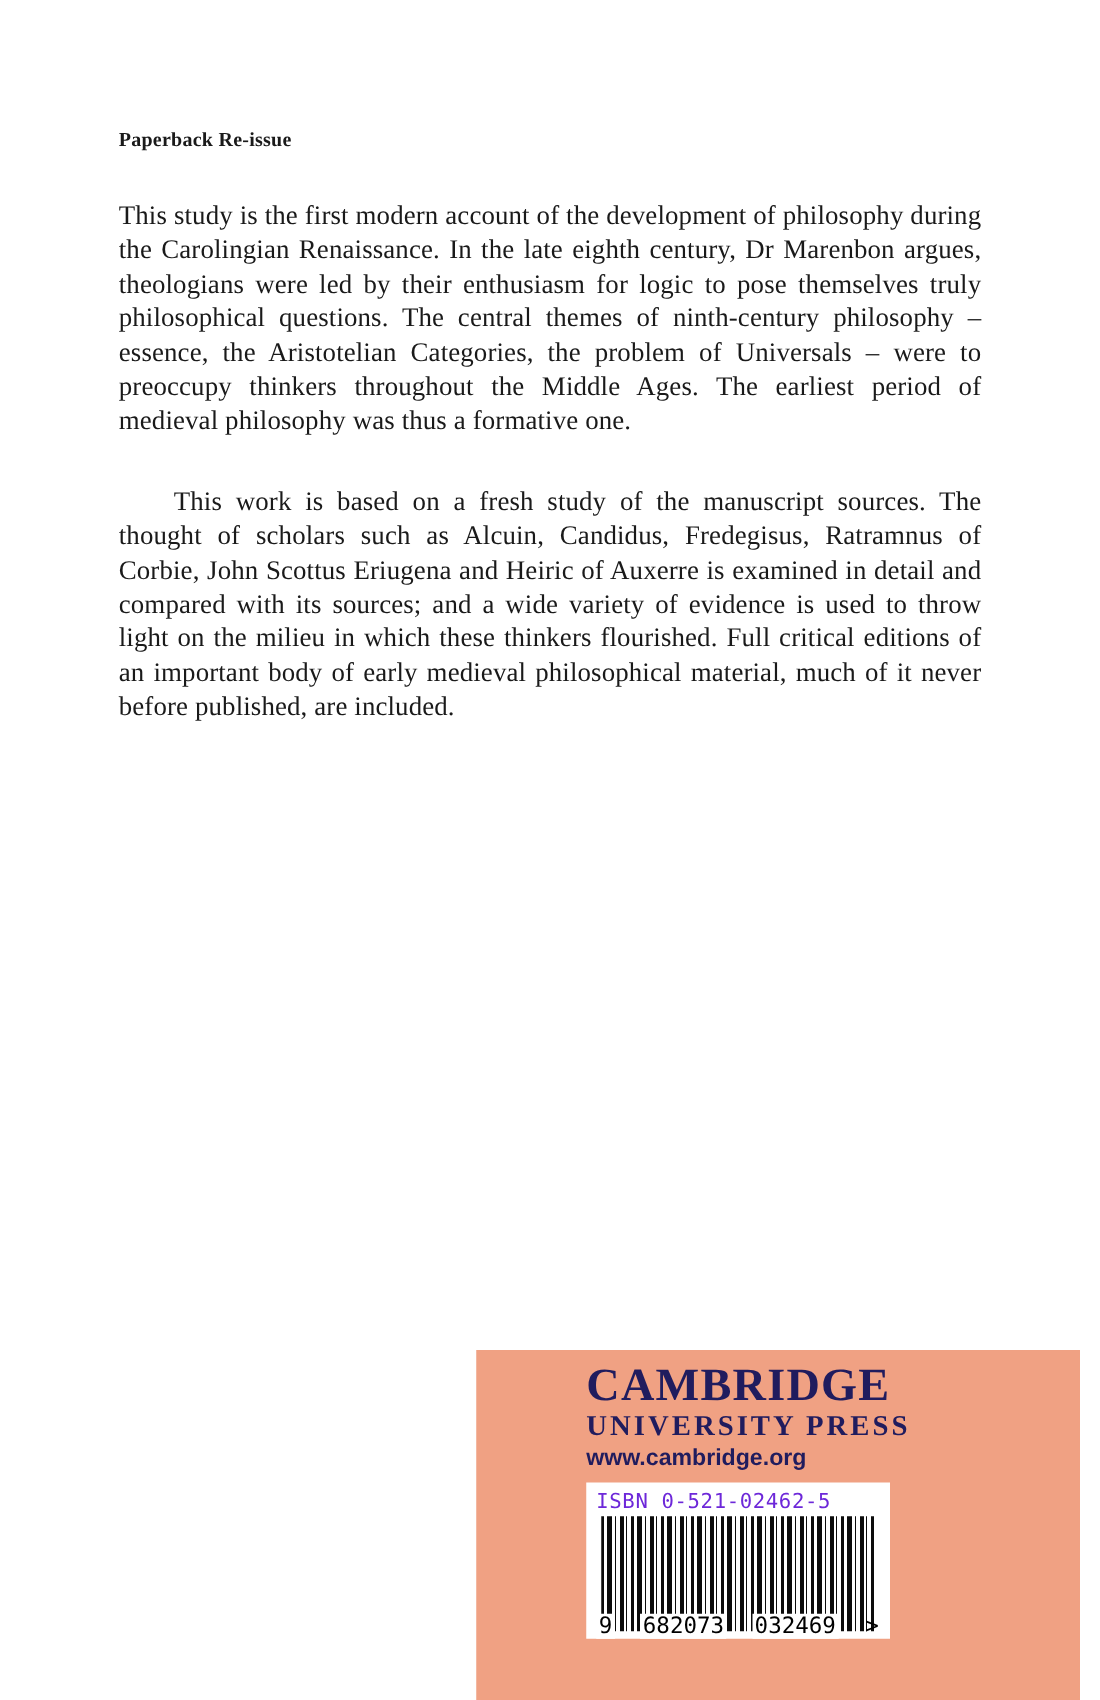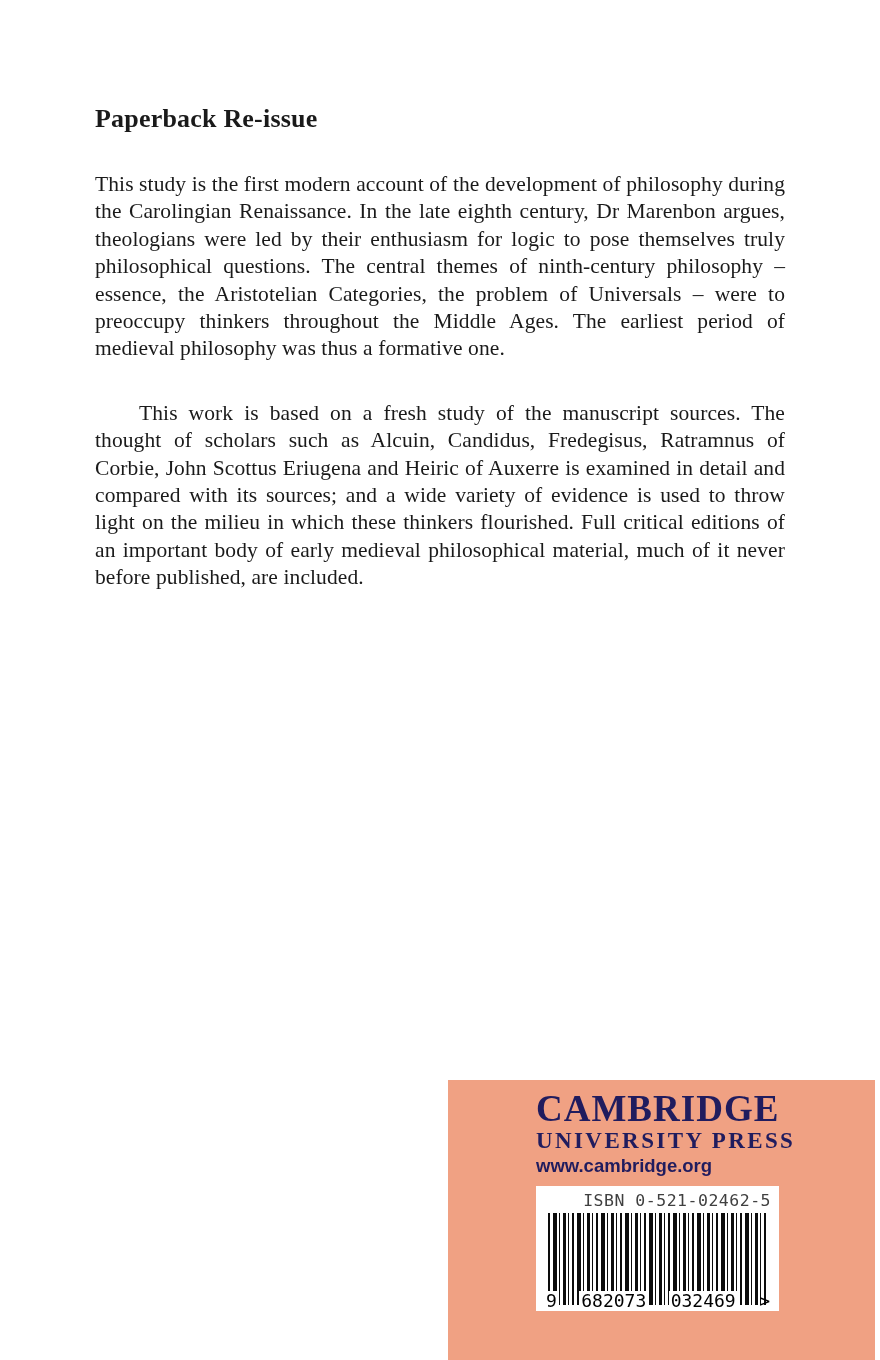--- a/index.html
+++ b/index.html
@@ -14,40 +14,40 @@
 
   .cover-text {
     position: absolute;
     left: 95px;
     top: 104px;
     width: 690px;
   }
 
   .heading {
     font-weight: bold;
-    font-size: 26px;
+    font-size: 16px;
     letter-spacing: 0.2px;
     margin-bottom: 33px;
   }
 
   .body-copy p {
     font-size: 21.5px;
     line-height: 27.4px;
     text-align: justify;
     letter-spacing: 0.1px;
     margin-top: 37px;
   }
   .body-copy p.indented { text-indent: 44px; }
 
   
   .publisher-panel {
     position: absolute;
-    right: 5px;
+    right: 16px;
     bottom: 0;
-    width: 427px;
+    width: 483px;
     height: 280px;
     background: #f0a183;
     padding-left: 48px;
   }
   .publisher-inner {
     position: absolute;
     left: 88px;
     top: 10px;
     width: 244px;
   }
@@ -83,22 +83,22 @@
     top: 106px;
     width: 243px;
     height: 125px;
     background: #ffffff;
     padding: 5px 8px 0 8px;
   }
   .isbn-label {
     font-family: "DejaVu Sans Mono", monospace;
     font-size: 16.5px;
     letter-spacing: 0.5px;
-    text-align: right;
-    color: #404040;
+    text-align: left;
+    color: #6d28d9;
     white-space: nowrap;
   }
   .bars-wrap {
     position: relative;
     height: 92px;
     margin: 3px 4px 0 4px;
     background: repeating-linear-gradient(90deg,
       #0c0c0c 0px,  #0c0c0c 2px,
       #ffffff 2px,  #ffffff 5px,
       #0c0c0c 5px,  #0c0c0c 9px,

